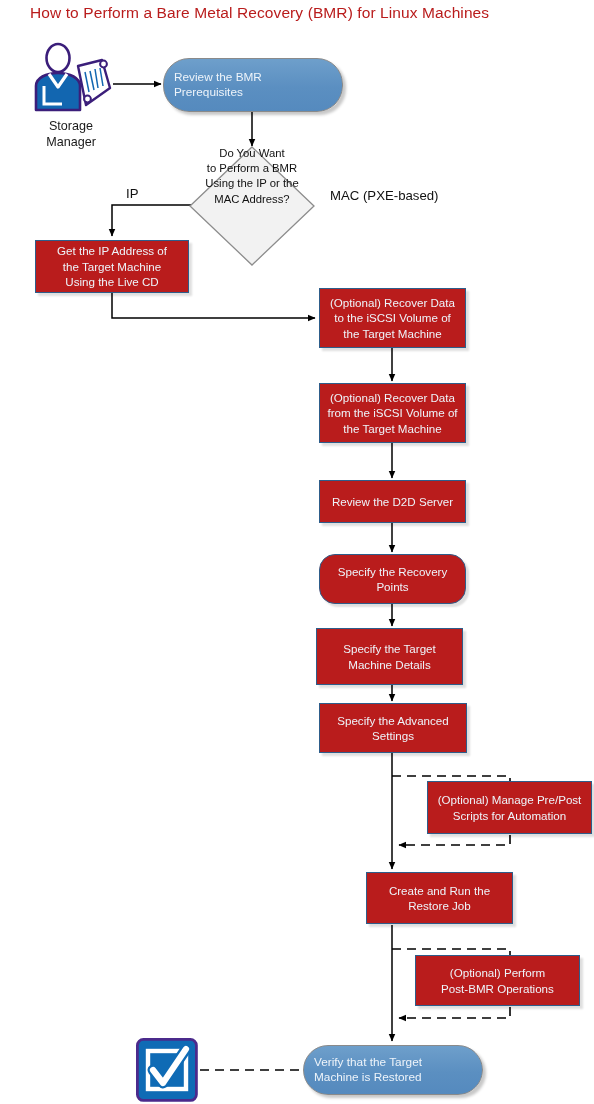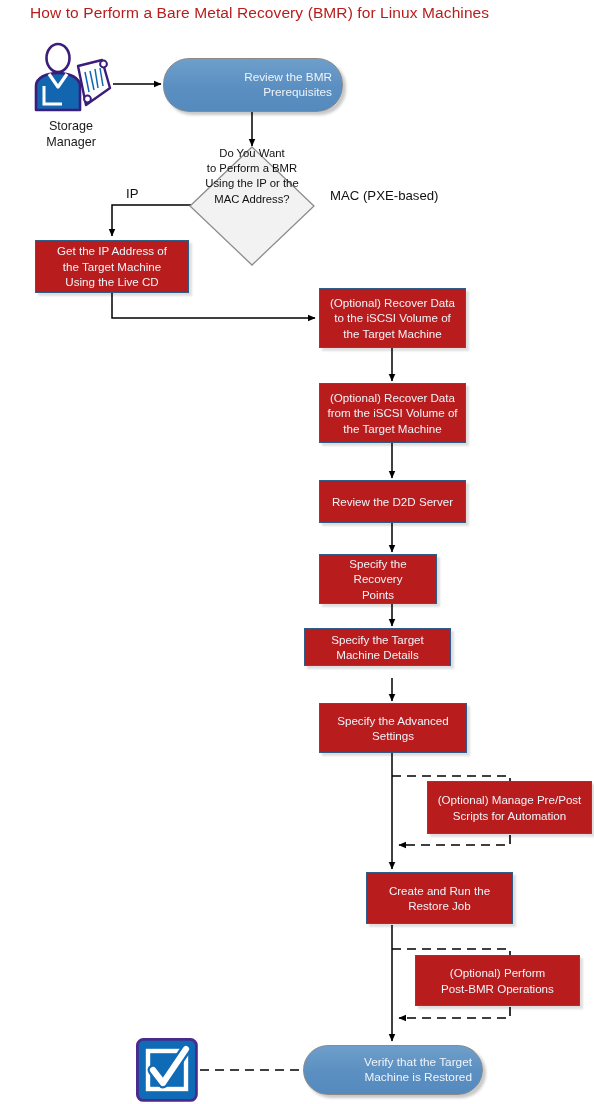--- a/index.html
+++ b/index.html
@@ -59,21 +59,21 @@
   .node-capsule {
     position: absolute;
     box-sizing: border-box;
     background: linear-gradient(180deg, #6e9fcb 0%, #5b8fc1 55%, #558abe 100%);
     border: 1px solid #8a8a8a;
     border-radius: 26px;
     box-shadow: 3px 3px 3px rgba(0,0,0,0.22);
     color: #eef4fa;
     font-size: 11.8px;
     line-height: 15.5px;
-    text-align: right;
+    text-align: left;
     display: flex;
     align-items: center;
     justify-content: center;
     padding: 0 10px;
   }
   .node-capsule .lbl { display: block; width: 100%; }
 
   
   .node-diamond {
     position: absolute;
@@ -241,28 +241,28 @@
       <span>(Optional) Recover Data</span><br>
       <span>from the iSCSI Volume of</span><br>
       <span>the Target Machine</span>
     </span>
   </div>
 
   <div class="node-box" style="left:319px; top:480px; width:147px; height:43px;">
     <span class="lbl">Review the D2D Server</span>
   </div>
 
-  <div class="node-box" style="left:319px; top:554px; width:118px; height:50px;">
+  <div class="node-box" style="left:319px; top:554px; width:147px; height:50px;border-radius:16px;">
     <span class="lbl">
       <span>Specify the Recovery</span><br>
       <span>Points</span>
     </span>
   </div>
 
-  <div class="node-box" style="left:304px; top:628px; width:147px; height:38px;">
+  <div class="node-box" style="left:316px; top:628px; width:147px; height:57px;">
     <span class="lbl">
       <span>Specify the Target</span><br>
       <span>Machine Details</span>
     </span>
   </div>
 
   <div class="node-box" style="left:319px; top:703px; width:148px; height:50px;">
     <span class="lbl">
       <span>Specify the Advanced</span><br>
       <span>Settings</span>

